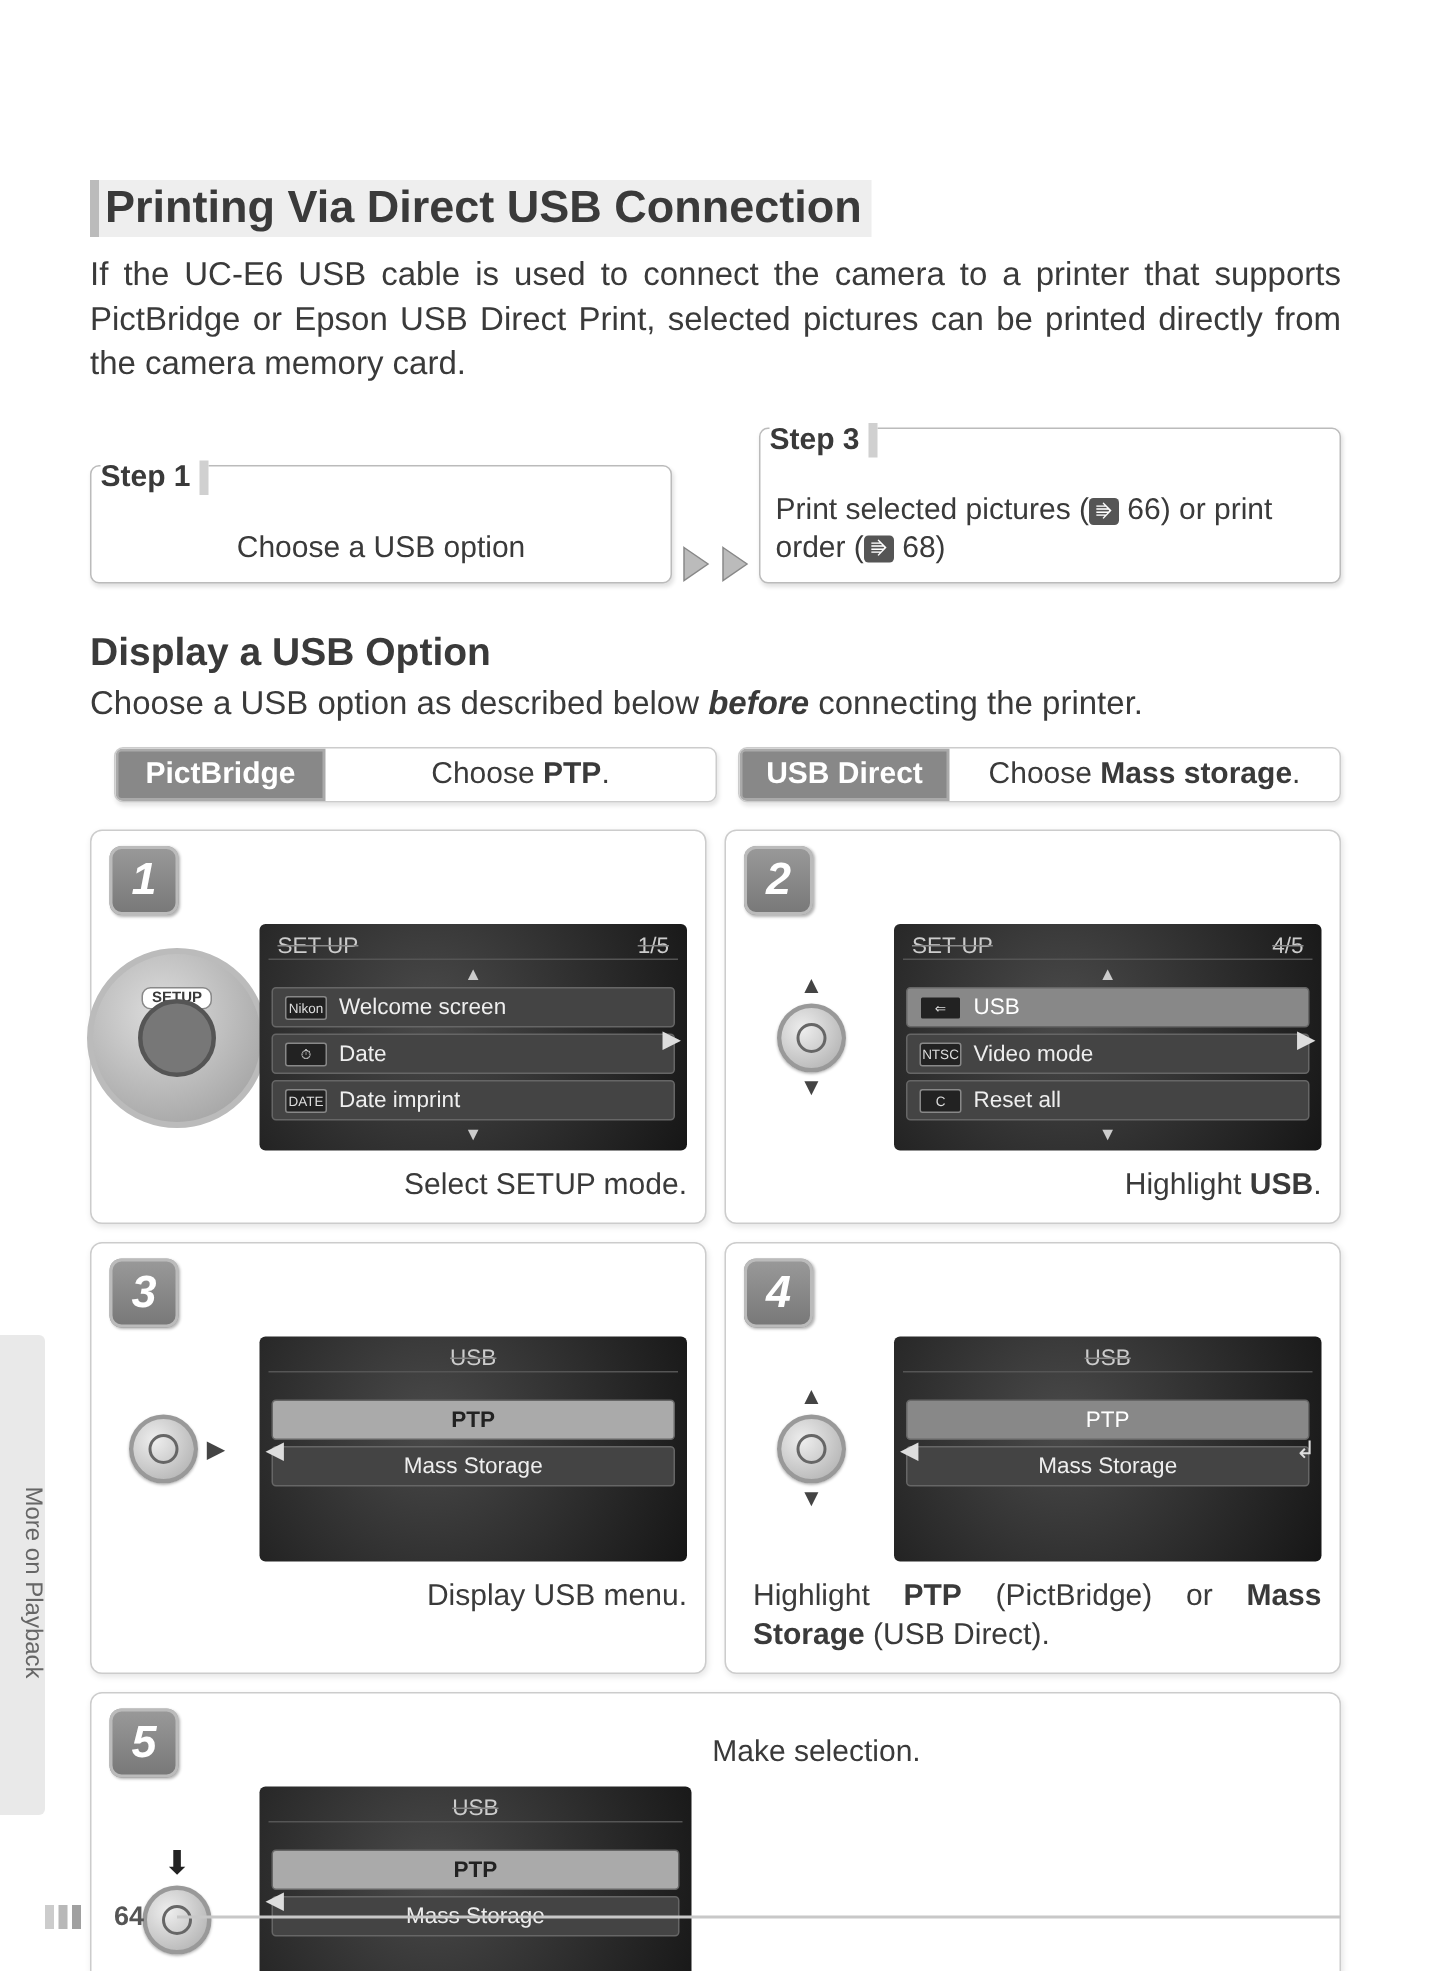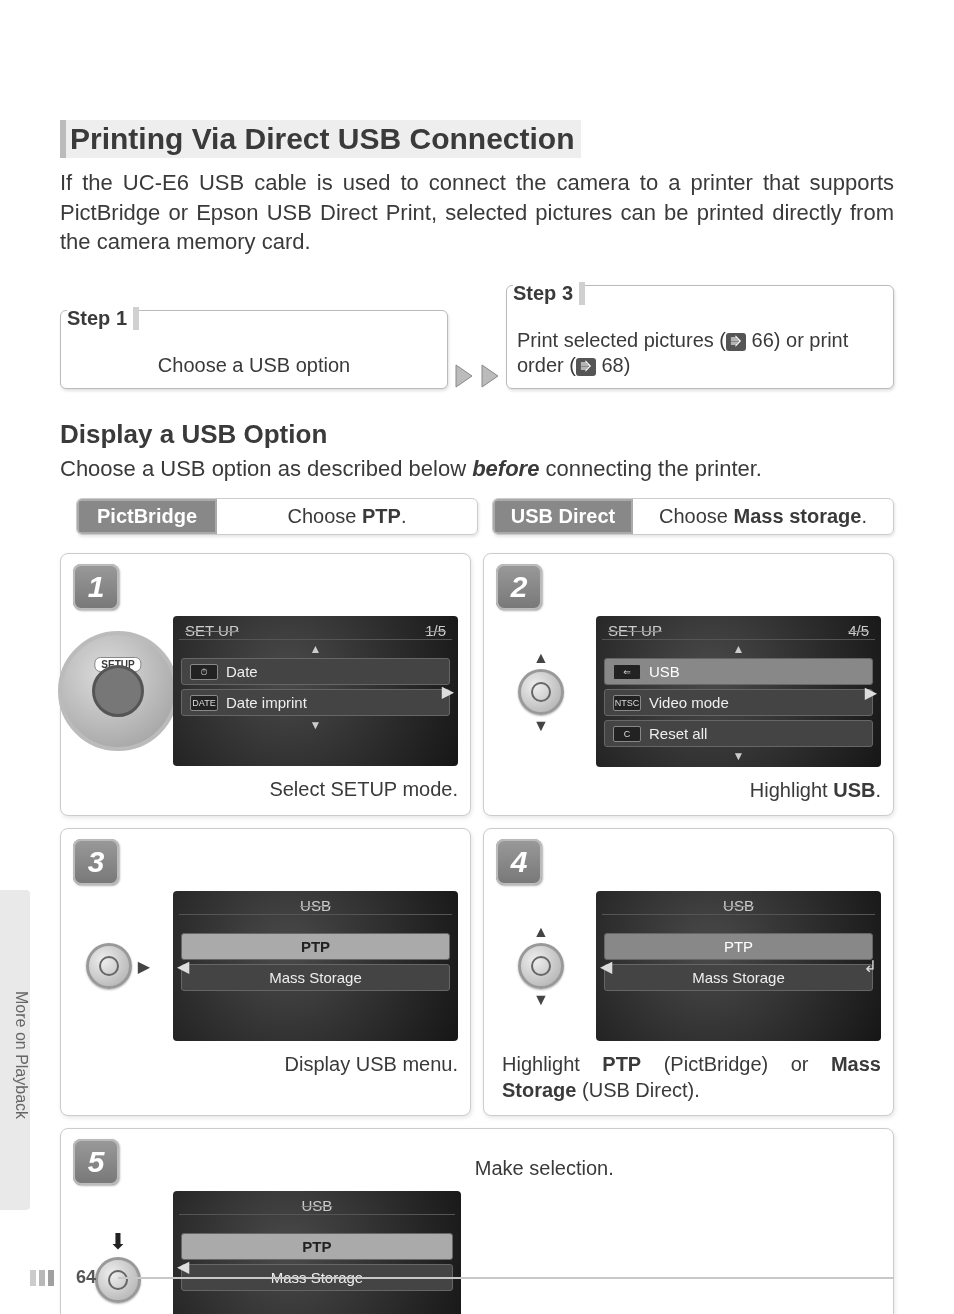--- a/index.html
+++ b/index.html
@@ -242,20 +242,24 @@
               <div class="center"></div>
             </div>
           </div>
           <div class="screen">
             <div class="screen-title">
               <span>SET UP</span>
               <span>1/5</span>
             </div>
             <div class="arrow-up">▲</div>
             <div class="menu-item">
+                <span class="mi-icon">Nikon</span>
+                <span>Welcome screen</span>
+              </div>
+            <div class="menu-item">
                 <span class="mi-icon">⏱</span>
                 <span>Date</span>
               </div>
             <div class="menu-item">
                 <span class="mi-icon">DATE</span>
                 <span>Date imprint</span>
               </div>
             <div class="arrow-down">▼</div>
             <div class="side-arrow right">▶</div>
           </div>

